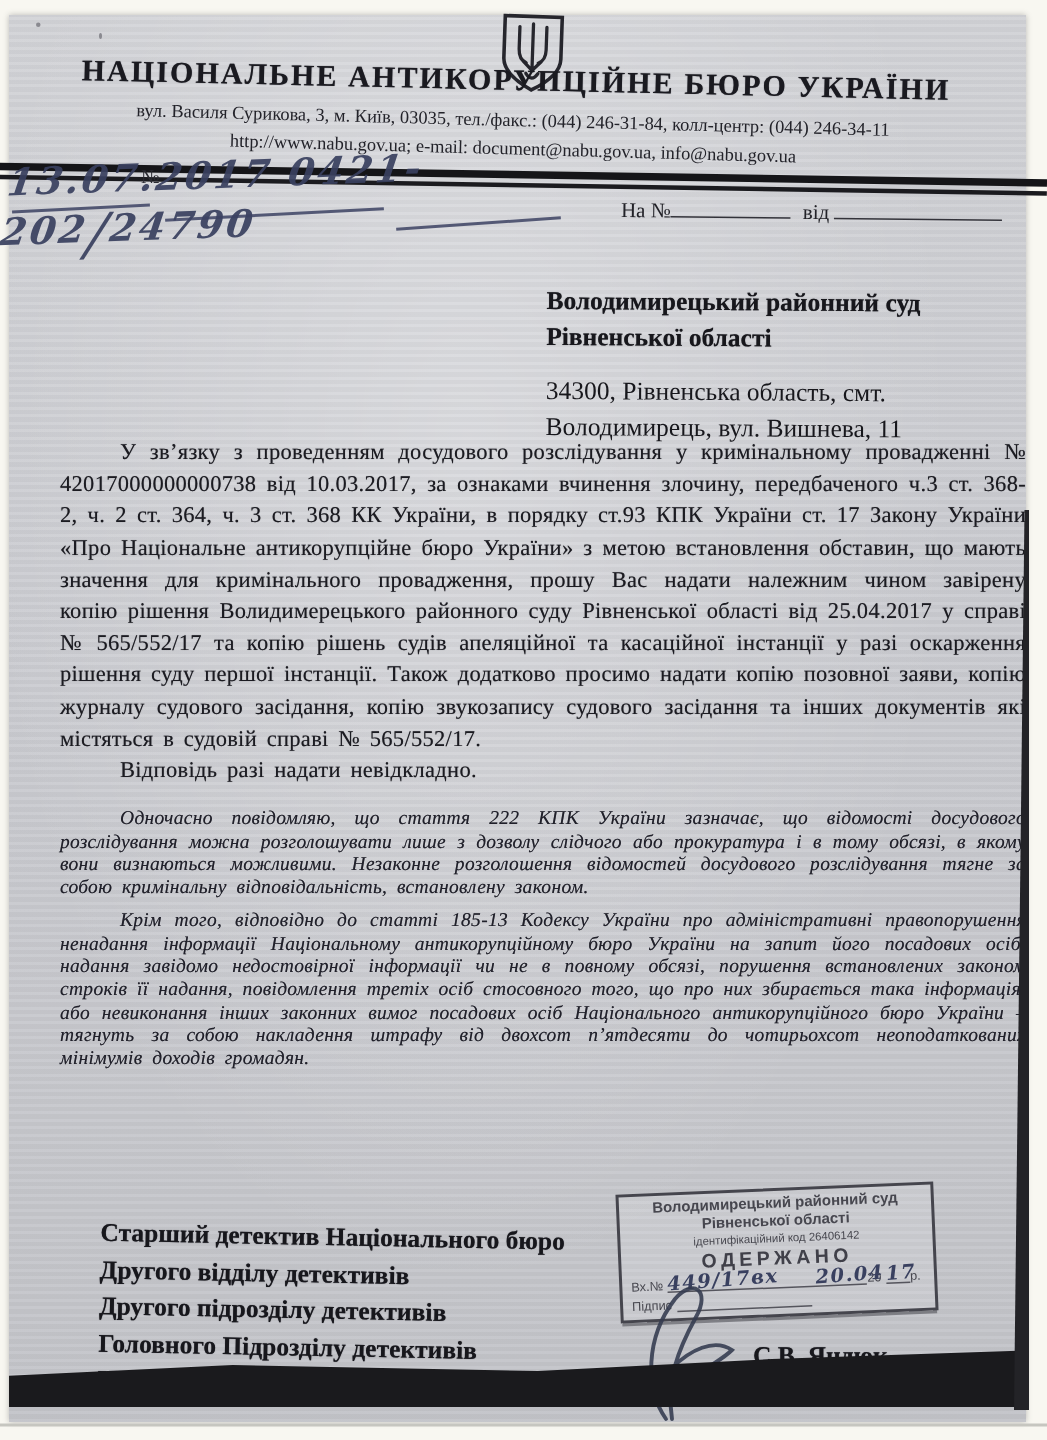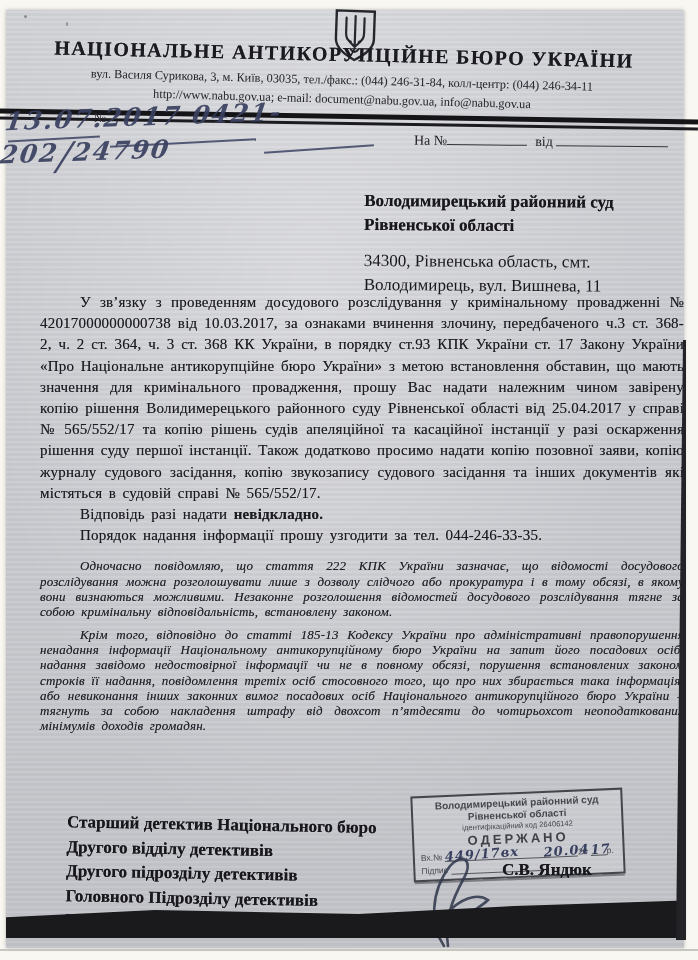--- a/index.html
+++ b/index.html
@@ -61,25 +61,25 @@
   .bodytext p{
     margin:0;text-align:justify;text-indent:40px;
     font-size:15px;line-height:21.2px;word-spacing:2.5px;letter-spacing:.2px;
     color:#1b1b21;text-shadow:0 0 .5px rgba(20,20,28,.55);
   }
   .bodytext p.it{
     font-style:italic;font-size:13px;line-height:15.3px;word-spacing:3px;
     color:#20202a;margin-top:7px;text-shadow:0 0 .4px rgba(20,20,30,.5);
   }
   .bodytext p.first-it{margin-top:12px;}
-  .bodytext b{font-weight:bold;}
+  .bodytext b{font-weight:normal;}
   
   .sigblock{left:60px;top:804px;width:400px;font-weight:bold;font-size:17px;line-height:24.6px;
     transform:rotate(1.1deg);text-shadow:0 0 .6px rgba(10,10,18,.7);}
-  .signame{left:496px;top:850px;font-weight:bold;font-size:17px;text-shadow:0 0 .6px rgba(10,10,18,.7);}
+  .signame{left:496px;top:884px;font-weight:bold;font-size:17px;text-shadow:0 0 .6px rgba(10,10,18,.7);}
   .flourish{left:404px;top:840px;width:110px;height:100px;}
   
   .stamp{
     left:406px;top:782px;width:196px;transform:rotate(-2.4deg);
     border:2px solid #45454d;padding:3px 6px 4px 6px;color:#47474f;
     font-family:"Liberation Sans","DejaVu Sans",sans-serif;
     background:rgba(255,255,255,.12);
     box-shadow:0 3px 0 -1px rgba(69,69,77,.55);
   }
   .stamp .s1{font-size:10px;font-weight:bold;text-align:center;line-height:11.5px;}
@@ -140,21 +140,20 @@
     <div class="gap"></div>
     <div>34300, Рівненська область, смт.</div>
     <div>Володимирець, вул. Вишнева, 11</div>
   </div>
 
   <div class="layer bodytext">
     <p>У зв’язку з проведенням досудового розслідування у кримінальному провадженні № 42017000000000738 від 10.03.2017, за ознаками вчинення злочину, передбаченого ч.3 ст. 368-2, ч. 2 ст. 364, ч. 3 ст. 368 КК України, в порядку ст.93 КПК України ст. 17 Закону України «Про Національне антикорупційне бюро України» з метою встановлення обставин, що мають значення для кримінального провадження, прошу Вас надати належним чином завірену копію рішення Волидимерецького районного суду Рівненської області від 25.04.2017 у справі № 565/552/17 та копію рішень судів апеляційної та касаційної інстанції у разі оскарження рішення суду першої інстанції. Також додатково просимо надати копію позовної заяви, копію журналу судового засідання, копію звукозапису судового засідання та інших документів які містяться в судовій справі № 565/552/17.</p>
     <p>
       <span>Відповідь разі надати </span><b>невідкладно.</b>
     </p>
-    <p>Порядок надання інформації прошу узгодити за тел. 044-246-33-35.</p>
     <p class="it first-it">Одночасно повідомляю, що стаття 222 КПК України зазначає, що відомості досудового розслідування можна розголошувати лише з дозволу слідчого або прокуратура і в тому обсязі, в якому вони визнаються можливими. Незаконне розголошення відомостей досудового розслідування тягне за собою кримінальну відповідальність, встановлену законом.</p>
     <p class="it">Крім того, відповідно до статті 185-13 Кодексу України про адміністративні правопорушення ненадання інформації Національному антикорупційному бюро України на запит його посадових осіб, надання завідомо недостовірної інформації чи не в повному обсязі, порушення встановлених законом строків її надання, повідомлення третіх осіб стосовного того, що про них збирається така інформація, або невиконання інших законних вимог посадових осіб Національного антикорупційного бюро України – тягнуть за собою накладення штрафу від двохсот п’ятдесяти до чотирьохсот неоподаткованих мінімумів доходів громадян.</p>
   </div>
 
   <div class="layer sigblock">
     <div>Старший детектив Національного бюро</div>
     <div>Другого відділу детективів</div>
     <div>Другого підрозділу детективів</div>
     <div>Головного Підрозділу детективів</div>
     <div>Національного антикорупційного бюро України</div>

